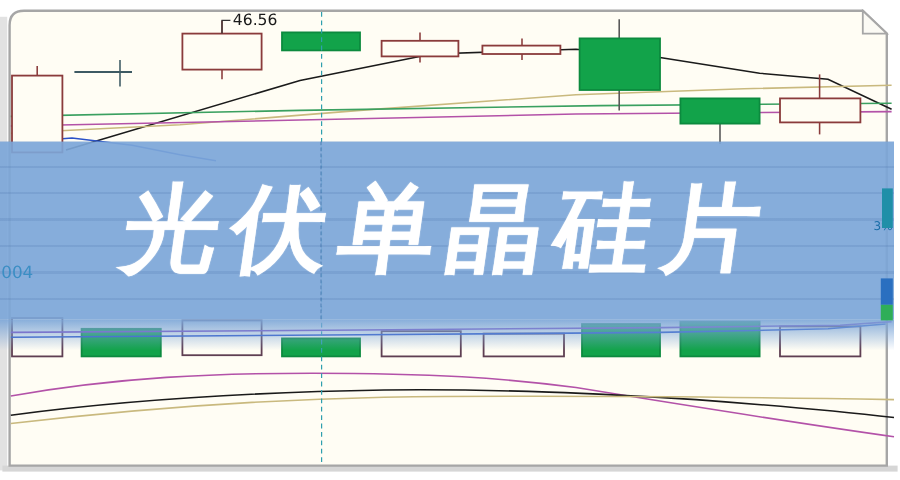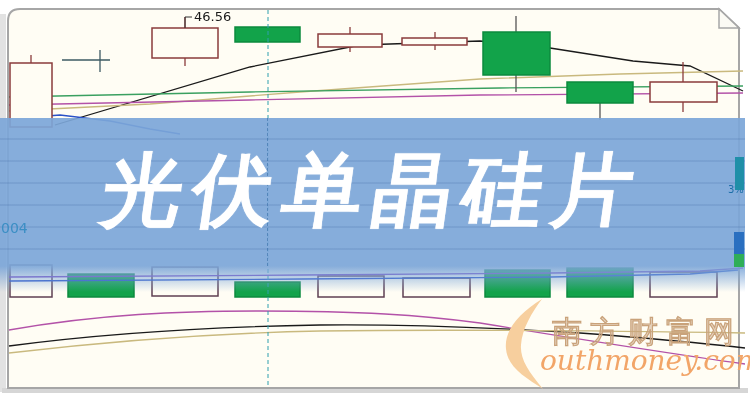--- a/index.html
+++ b/index.html
@@ -109,21 +109,14 @@
   <div class="title-wrap">
     <div class="title">光伏单晶硅片</div>
   </div>
 
   <div class="code-label">004</div>
   <div class="pct-label">3%</div>
   <div class="mini-bar b1"></div>
   <div class="mini-bar b2"></div>
   <div class="mini-bar b3"></div>
 
-  <div class="watermark">
-    <svg class="wm-swoosh" width="58" height="92" viewBox="0 0 58 92">
-      <path d="M44,1 C20,16 6,33 8,51 C10,70 27,79 45,91 C30,73 22,61 23,47 C24,31 34,14 44,1 Z" fill="#f7cf9e"></path>
-    </svg>
-    <div class="wm-zh">南方财富网</div>
-    <div class="wm-en">outhmoney.com</div>
-  </div>
 
 </div>
 
 </body></html>

